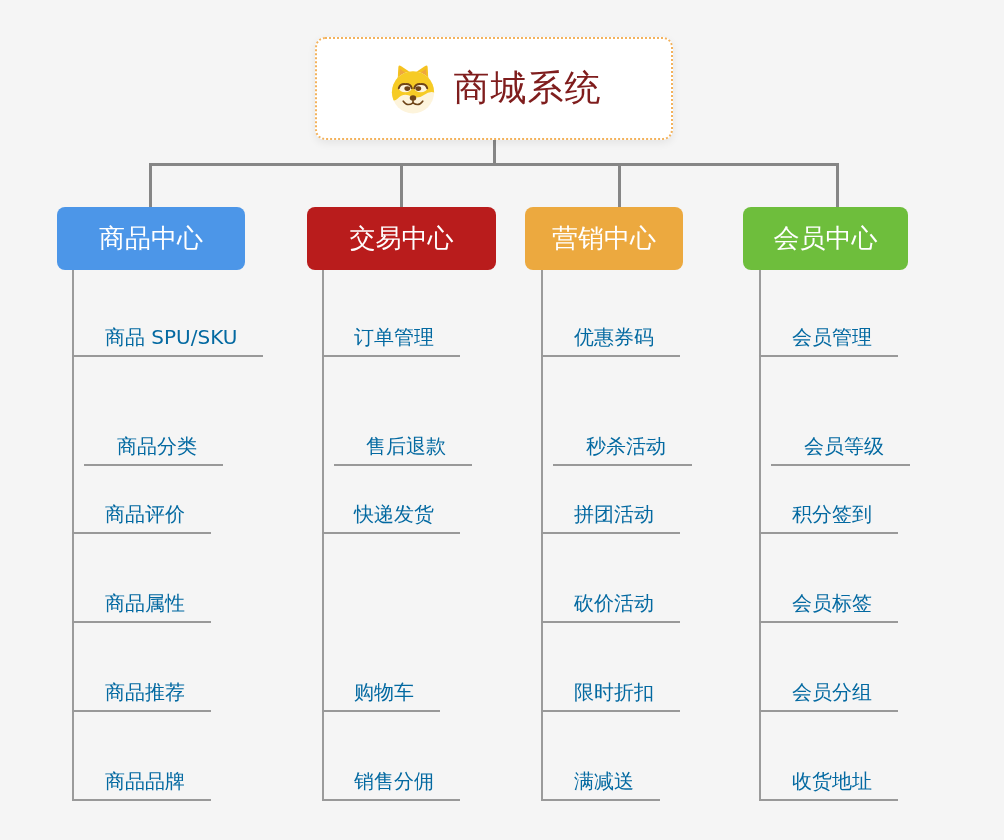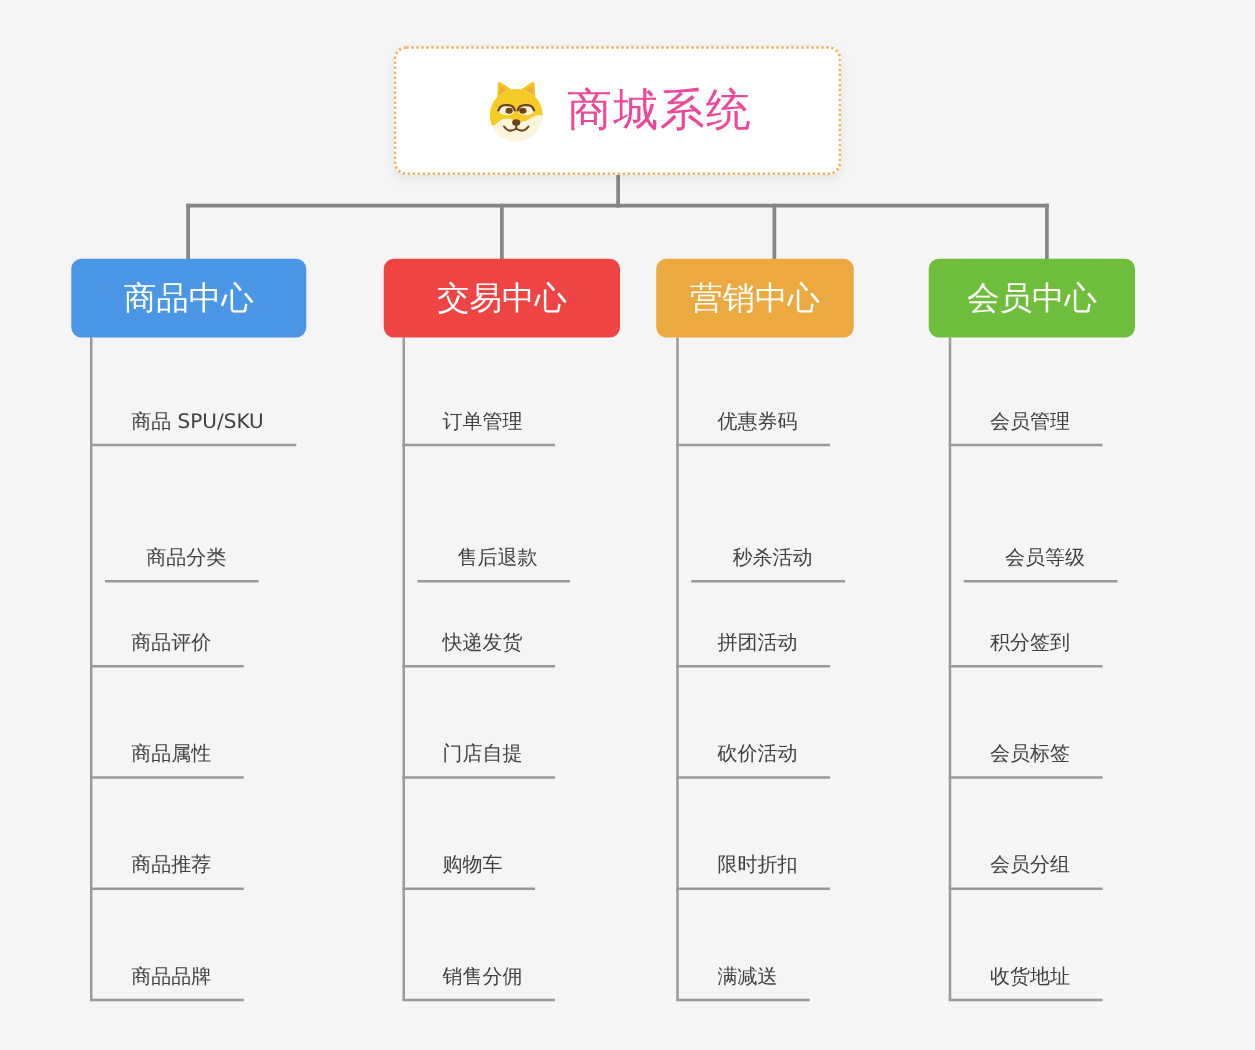--- a/index.html
+++ b/index.html
@@ -21,37 +21,37 @@
   .v1 { left:72px; } .v2 { left:322px; } .v3 { left:541px; } .v4 { left:759px; }
   
   .root {
     position:absolute; left:315px; top:37px; width:358px; height:103px;
     box-sizing:border-box; background:#ffffff;
     border:2px dotted #f3b25c; border-radius:10px;
     box-shadow:0 3px 8px rgba(0,0,0,0.07);
     display:flex; align-items:center; justify-content:center; gap:15px;
     cursor:pointer;
   }
-  .root-title { font-size:36px; color:#ec4899; letter-spacing:1px; }
+  .root-title { font-size:36px; color:#7f1d1d; letter-spacing:1px; }
   .doge { width:52px; height:52px; display:block; }
   
   .head {
     position:absolute; top:207px; height:63px; box-sizing:border-box;
     border-radius:8px; color:#ffffff; font-size:26px;
     display:flex; align-items:center; justify-content:center;
     cursor:pointer;
   }
   .h1 { left:57px;  width:188px; background:#4c96e8; }
   .h2 { left:307px; width:189px; background:#e45654; }
   .h3 { left:525px; width:158px; background:#eca93f; }
   .h4 { left:743px; width:165px; background:#6ebe3c; }
   
   .leaf {
     position:absolute; white-space:nowrap;
-    font-size:16px; color:#404040;
+    font-size:20px; color:#0369a1;
     line-height:36px; height:36px;
     padding:0 26px 0 33px;
     border-bottom:2px solid #999999;
     cursor:pointer;
   }
   .c1 { left:72px; } .c2 { left:322px;padding-left:32px; } .c3 { left:541px; } .c4 { left:759px; }
   .r0 { top:319px; } .r1 { top:428px;margin-left:12px; } .r2 { top:496px; }
   .r3 { top:585px; } .r4 { top:674px; } .r5 { top:763px; }
 </style>
 </head>
@@ -94,35 +94,34 @@
         <ellipse cx="38.5" cy="31.5" rx="3.6" ry="3" fill="#6e4418"></ellipse>
         <ellipse cx="32" cy="43" rx="4" ry="3.2" fill="#6e4418"></ellipse>
         <path d="M32 46 L32 48.5" stroke="#6e4418" stroke-width="2" stroke-linecap="round"></path>
         <path d="M20 47 Q25 54 32 49 Q39 54 44 47" fill="none" stroke="#6e4418" stroke-width="2" stroke-linecap="round"></path>
       </svg>
     </span>
     <span class="root-title">商城系统</span>
   </div>
 
   <div class="head h1" style="background: rgb(76, 150, 232);">商品中心</div>
-  <div class="head h2" style="background: #ef4444;">交易中心</div>
+  <div class="head h2" style="background: #b91c1c;">交易中心</div>
   <div class="head h3" style="background: rgb(236, 169, 63);">营销中心</div>
   <div class="head h4" style="background: rgb(110, 190, 60);">会员中心</div>
 
   <div class="leaf c1 r0">商品 SPU/SKU</div>
   <div class="leaf c1 r1">商品分类</div>
   <div class="leaf c1 r2">商品评价</div>
   <div class="leaf c1 r3">商品属性</div>
   <div class="leaf c1 r4">商品推荐</div>
   <div class="leaf c1 r5">商品品牌</div>
 
   <div class="leaf c2 r0">订单管理</div>
   <div class="leaf c2 r1">售后退款</div>
   <div class="leaf c2 r2">快递发货</div>
-  <div class="leaf c2 r3">门店自提</div>
   <div class="leaf c2 r4">购物车</div>
   <div class="leaf c2 r5">销售分佣</div>
 
   <div class="leaf c3 r0">优惠券码</div>
   <div class="leaf c3 r1">秒杀活动</div>
   <div class="leaf c3 r2">拼团活动</div>
   <div class="leaf c3 r3">砍价活动</div>
   <div class="leaf c3 r4">限时折扣</div>
   <div class="leaf c3 r5">满减送</div>
 

